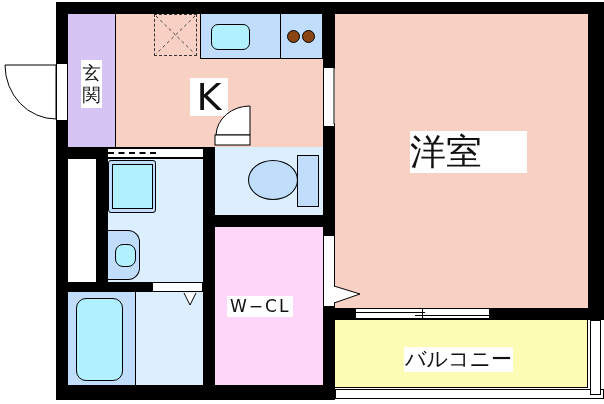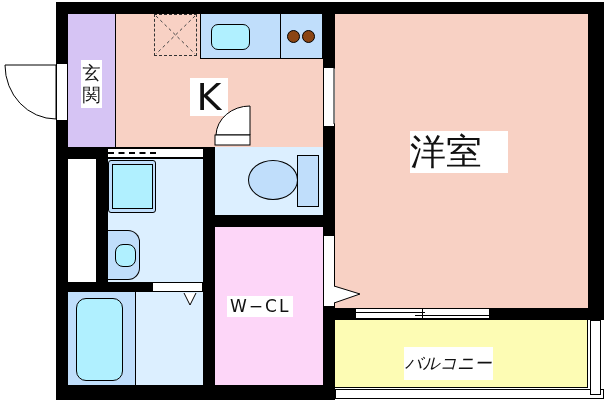--- a/index.html
+++ b/index.html
@@ -53,21 +53,21 @@
 <svg style="left:334px;top:67px;" width="56" height="58">
     <path d="M0 1 L52 1 A52 56 0 0 1 0 57 Z" fill="#fff" stroke="#000" stroke-width="1"></path>
   </svg>
 
 <svg style="left:215px;top:105px;" width="36" height="42">
     <path d="M35 1 L35 30 L1 30 A34 30 0 0 1 35 1" fill="#fff" stroke="#000"></path>
     <rect x="0" y="30" width="35" height="10" fill="#fff" stroke="#000"></rect>
   </svg>
 
 <div class="abs" style="left:335px;top:14px;width:253px;height:294px;background:#f8d1c4;"></div>
-<div class="abs lbl" style="left:410px;top:131px;width:98px;padding:2px 0;font-size:36px;line-height:38px;">
+<div class="abs lbl" style="left:410px;top:131px;width:117px;padding:2px 0;font-size:36px;line-height:38px;">
   <div>洋室</div>
 </div>
 
 <div class="abs" style="left:215px;top:147px;width:108px;height:68px;background:#dcefff;"></div>
 <div class="abs" style="left:248px;top:160px;width:50px;height:40px;background:#c0defb;border:1px solid #000;border-radius:50%;"></div>
 <div class="abs" style="left:297px;top:155px;width:22px;height:52px;background:#c0defb;border:1px solid #000;"></div>
 
 <div class="abs" style="left:215px;top:227px;width:108px;height:158px;background:#fdd6f8;"></div>
 <div class="abs lbl" style="left:227px;top:296px;padding:2px 3px;font-size:17px;letter-spacing:2px;">W−CL</div>
 
@@ -90,18 +90,18 @@
 <div class="abs" style="left:68px;top:292px;width:68px;height:93px;background:#c0defb;border-right:1px solid #000;"></div>
 <div class="abs" style="left:76px;top:298px;width:47px;height:83px;background:#b0f0ff;border:1px solid #000;border-radius:10px;"></div>
 <div class="abs" style="left:152px;top:282px;width:51px;height:10px;background:#fff;border:1px solid #000;"></div>
 <svg style="left:183px;top:292px;" width="16" height="14">
     <path d="M1 1 L7 13 L13 1" fill="#fff" stroke="#000"></path>
   </svg>
 
 <div class="abs" style="left:335px;top:320px;width:253px;height:68px;background:#fdfcb4;border-bottom:1px solid #000;border-right:1px solid #000;"></div>
 <div class="abs" style="left:335px;top:389px;width:269px;height:10px;background:#fff;border:1px solid #000;"></div>
 <div class="abs" style="left:590px;top:320px;width:11px;height:75px;background:#fff;border:1px solid #000;"></div>
-<div class="abs lbl" style="left:404px;top:347px;padding:8px 1px;font-size:17px;font-style:italic;">バルコニー</div>
+<div class="abs lbl" style="left:404px;top:347px;padding:2px 1px;font-size:21px;">バルコニー</div>
 
 <div class="abs" style="left:355px;top:308px;width:135px;height:11px;background:#fff;border:1px solid #000;"></div>
 <div class="abs" style="left:355px;top:312px;width:70px;height:0;border-top:1px solid #000;"></div>
 <div class="abs" style="left:415px;top:315px;width:75px;height:0;border-top:1px solid #000;"></div>
 <div class="abs" style="left:422px;top:308px;width:0;height:11px;border-left:1px solid #000;"></div>
 
 </body></html>

